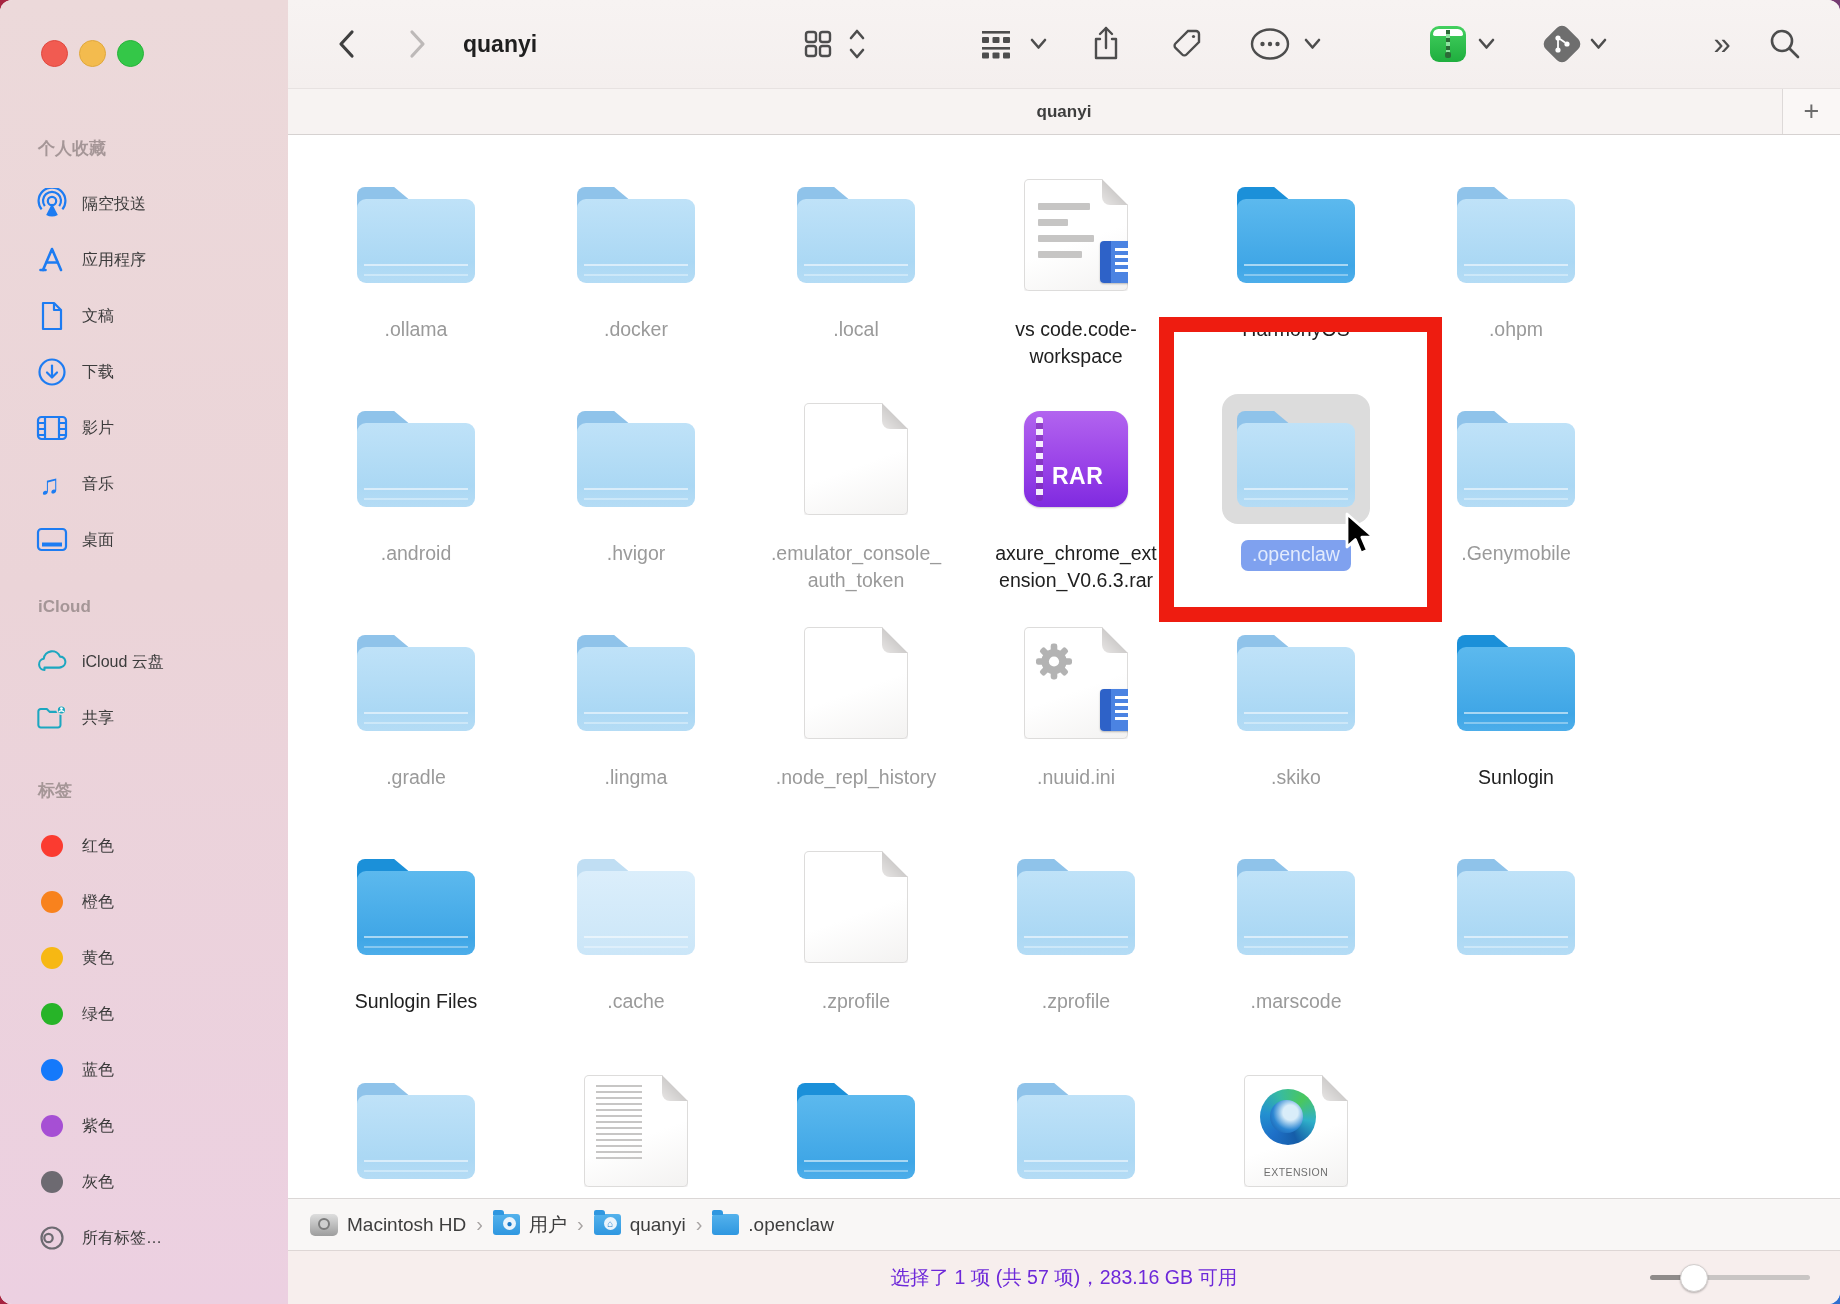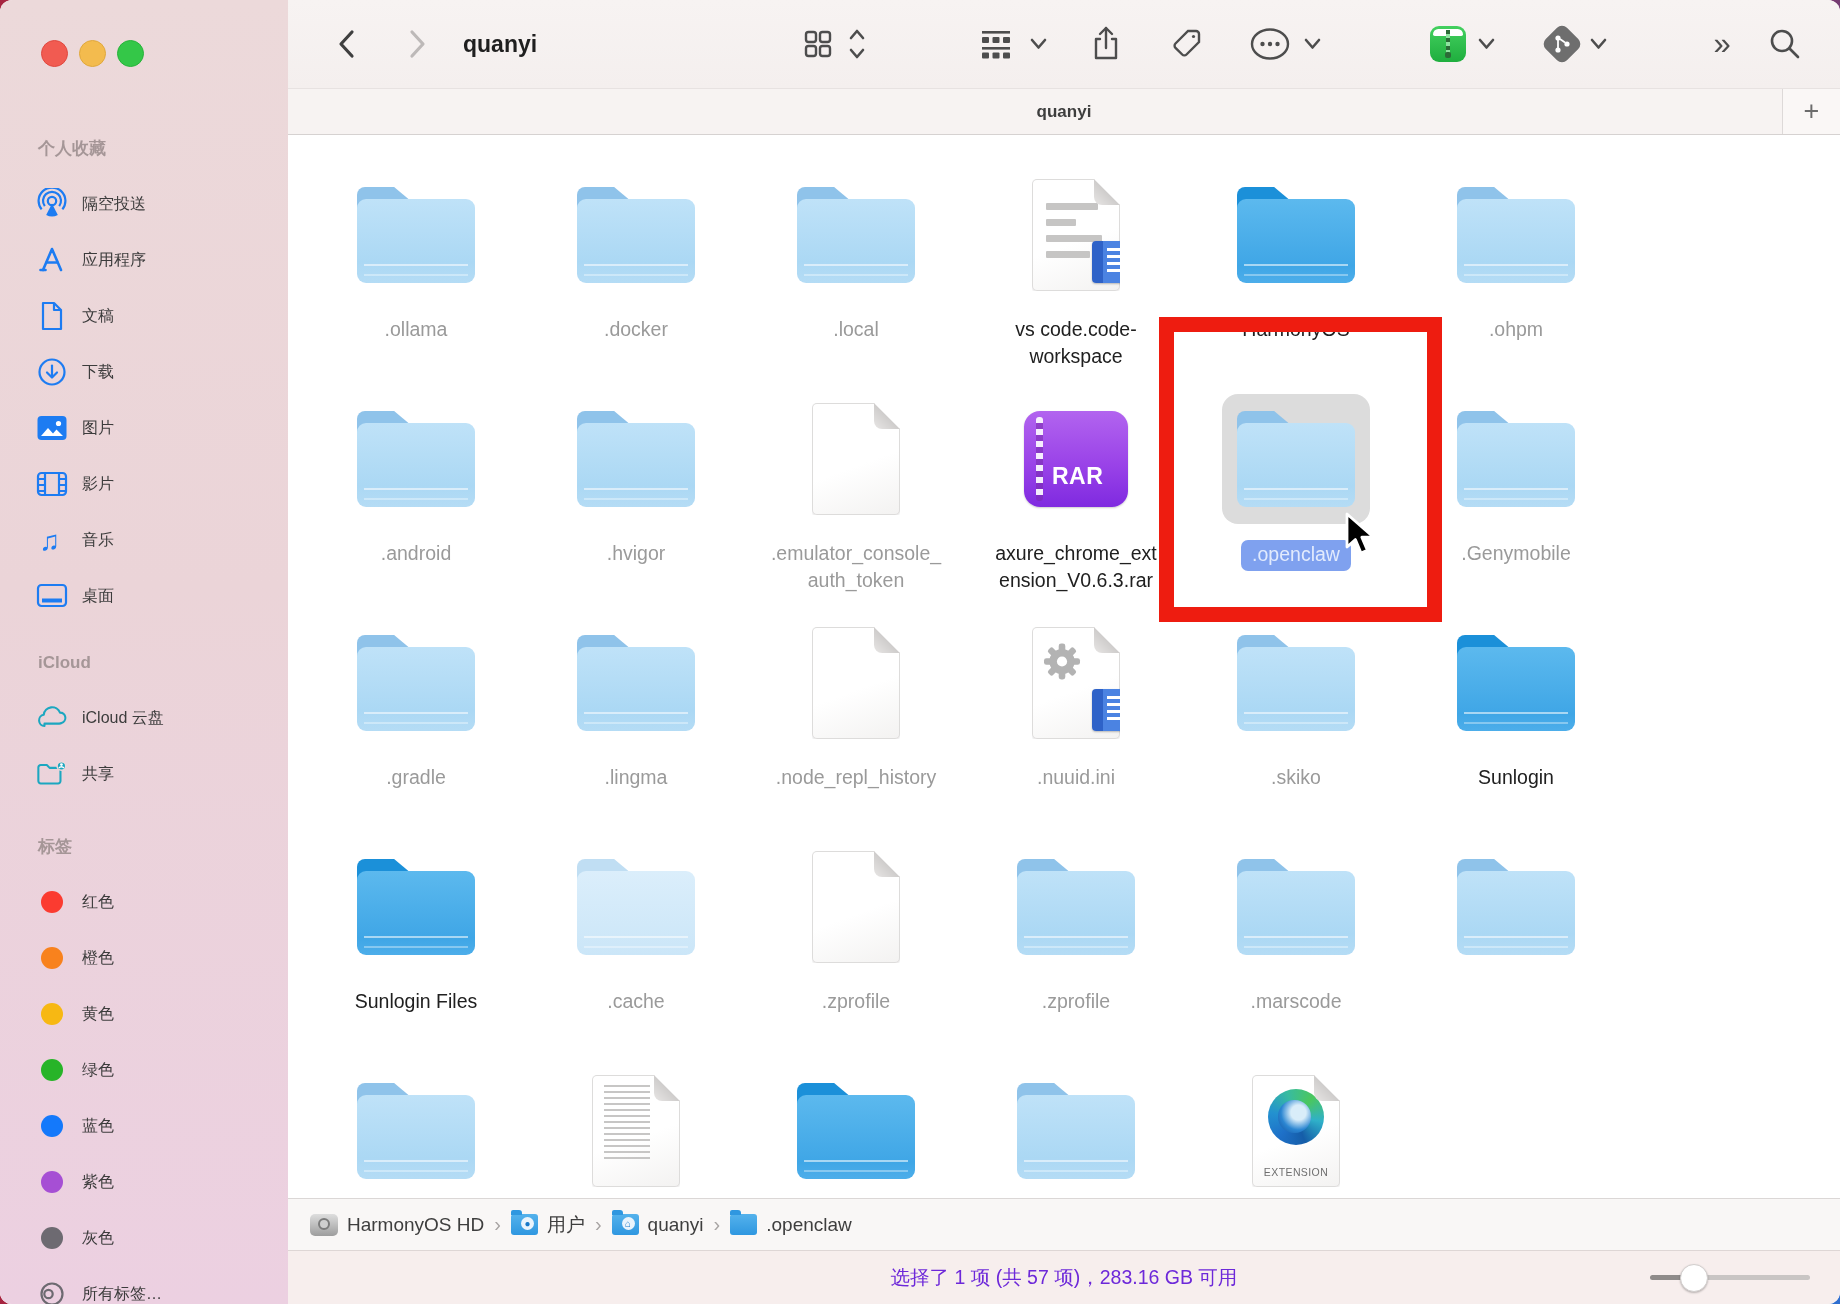--- a/index.html
+++ b/index.html
@@ -68,21 +68,21 @@
   .folder.light .bd{background:linear-gradient(180deg,#bfe2f8 0%,#abd8f4 75%,#b5dcf5 100%);}
   .folder.vivid .tab{background:#1b90d9;}
   .folder.vivid .bd{background:linear-gradient(180deg,#5cb9ee 0%,#3fa6e6 80%,#4daeea 100%);}
   .folder.pale .tab{background:#c0def3;}
   .folder.pale .bd{background:linear-gradient(180deg,#dbeefb 0%,#cbe6f8 100%);}
 
   
   .page{position:relative;width:88px;height:112px;border-radius:5px;
     background:linear-gradient(160deg,#ffffff 55%,#f3f2f1);
     box-shadow:inset 0 0 0 1px #dddcdb,0 1px 2px rgba(0,0,0,.12);
-    clip-path:polygon(0 0,calc(100% - 26px) 0,100% 26px,100% 100%,0 100%);}
+    clip-path:polygon(0 0,calc(100% - 26px) 0,100% 26px,100% 100%,0 100%);padding-left:16px;}
   .page::after{content:'';position:absolute;top:0;right:0;width:26px;height:26px;
     background:linear-gradient(225deg,#f7f6f5 0%,#eceaea 45%,#cfcdcc 52%,#e8e6e5 100%);
     border-bottom-left-radius:8px;}
   .dlines{position:absolute;left:14px;top:24px;width:60px;}
   .dlines i{display:block;height:7px;background:#c6c5c4;margin-bottom:9px;border-radius:1px;}
   .dlines i:nth-child(1){width:52px;}.dlines i:nth-child(2){width:30px;}
   .dlines i:nth-child(3){width:56px;}.dlines i:nth-child(4){width:44px;}
   .badge{position:absolute;right:-8px;bottom:8px;width:36px;height:42px;border-radius:4px;
     background:linear-gradient(90deg,#2e62c8 0 11px,#4b83e2 11px);box-shadow:0 1px 2px rgba(0,0,0,.25);}
   .badge::after{content:'';position:absolute;left:15px;right:5px;top:7px;bottom:7px;
@@ -186,30 +186,20 @@
             <svg width="32" height="32" viewBox="0 0 32 32" fill="none" stroke="#1d7cf2" stroke-width="2.2" stroke-linecap="round" stroke-linejoin="round">
     <circle cx="16" cy="16" r="12.5"></circle>
               <path d="M16 9.5 V21"></path>
               <polyline points="11 16.5 16 21.5 21 16.5"></polyline>
             </svg>
           </span>
           <span class="s-label">下载</span>
         </div>
         <div class="side-item">
           <span class="s-icon">
-            <svg width="32" height="28" viewBox="0 0 32 28">
-              <rect x="1.5" y="2" width="29" height="24" rx="4" fill="#1d7cf2"></rect>
-    <circle cx="22.5" cy="9.5" r="2.6" fill="#fff"></circle>
-              <path d="M5 22 l7-8 5 5.5 3.5-4 6.5 6.5 z" fill="#fff"></path>
-            </svg>
-          </span>
-          <span class="s-label">图片</span>
-        </div>
-        <div class="side-item">
-          <span class="s-icon">
             <svg width="32" height="28" viewBox="0 0 32 28" fill="none" stroke="#1d7cf2" stroke-width="2.2">
     <rect x="2" y="3" width="28" height="22" rx="3.5"></rect>
               <path d="M9 3 V25 M23 3 V25"></path>
     <path d="M2 9 H9 M2 15 H9 M2 21 H9 M23 9 H30 M23 15 H30 M23 21 H30" stroke-width="1.8"></path>
             </svg>
           </span>
           <span class="s-label">影片</span>
         </div>
         <div class="side-item">
           <span class="s-icon">
@@ -682,21 +672,21 @@
               <div class="edgecap">EXTENSION</div>
             </div>
           </div>
         </div>
       </div>
   </div>
 
   <div class="pathbar" id="pathbar">
       <span class="crumb">
         <span class="minidisk"></span>
-        <span class="clabel">HarmonyOS HD</span>
+        <span class="clabel">Macintosh HD</span>
       </span>
       <span class="sep">›</span>
       <span class="crumb">
         <span class="mini minifolder">
           <span class="b">●</span>
         </span>
         <span class="clabel">用户</span>
       </span>
       <span class="sep">›</span>
       <span class="crumb">

